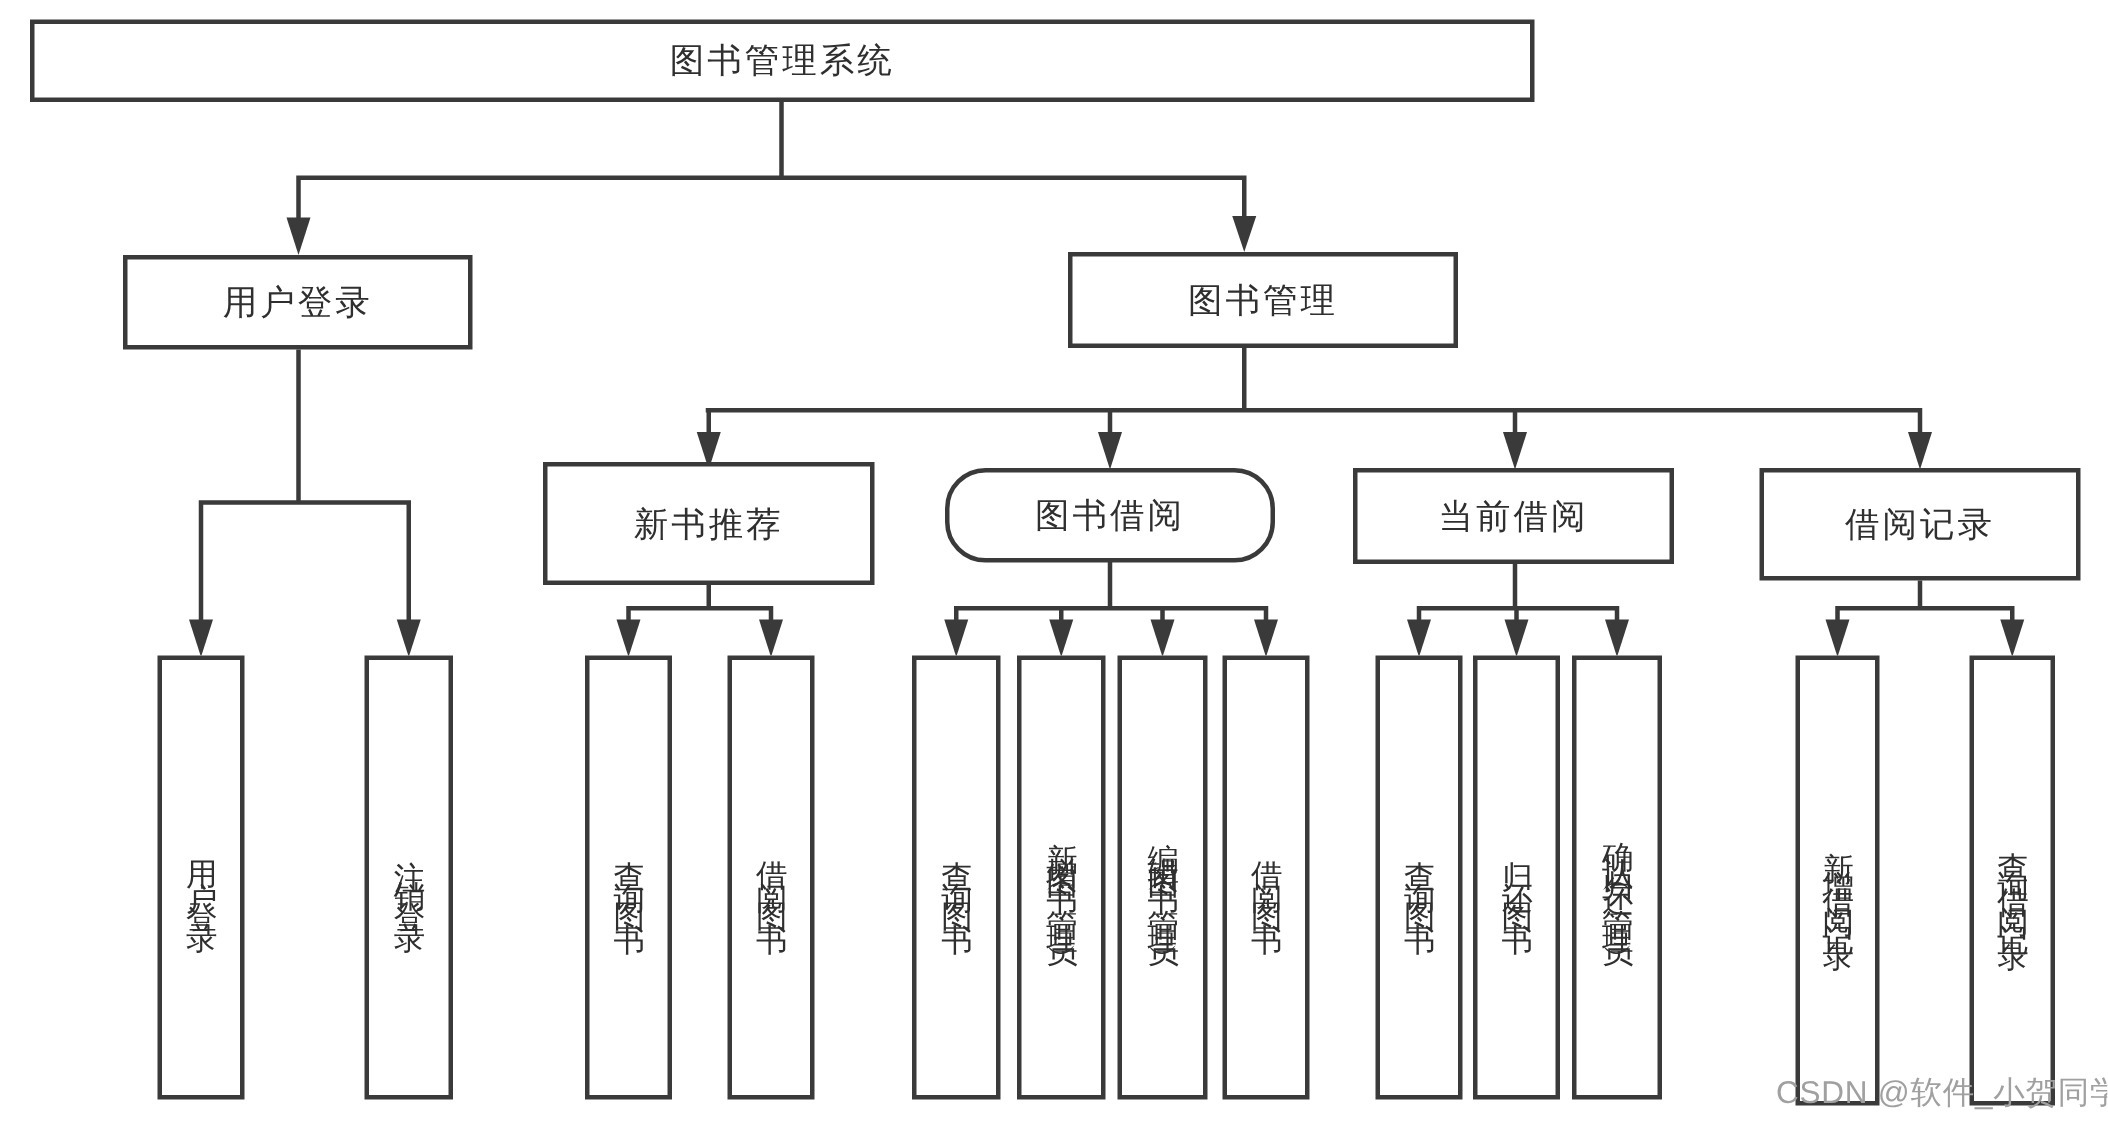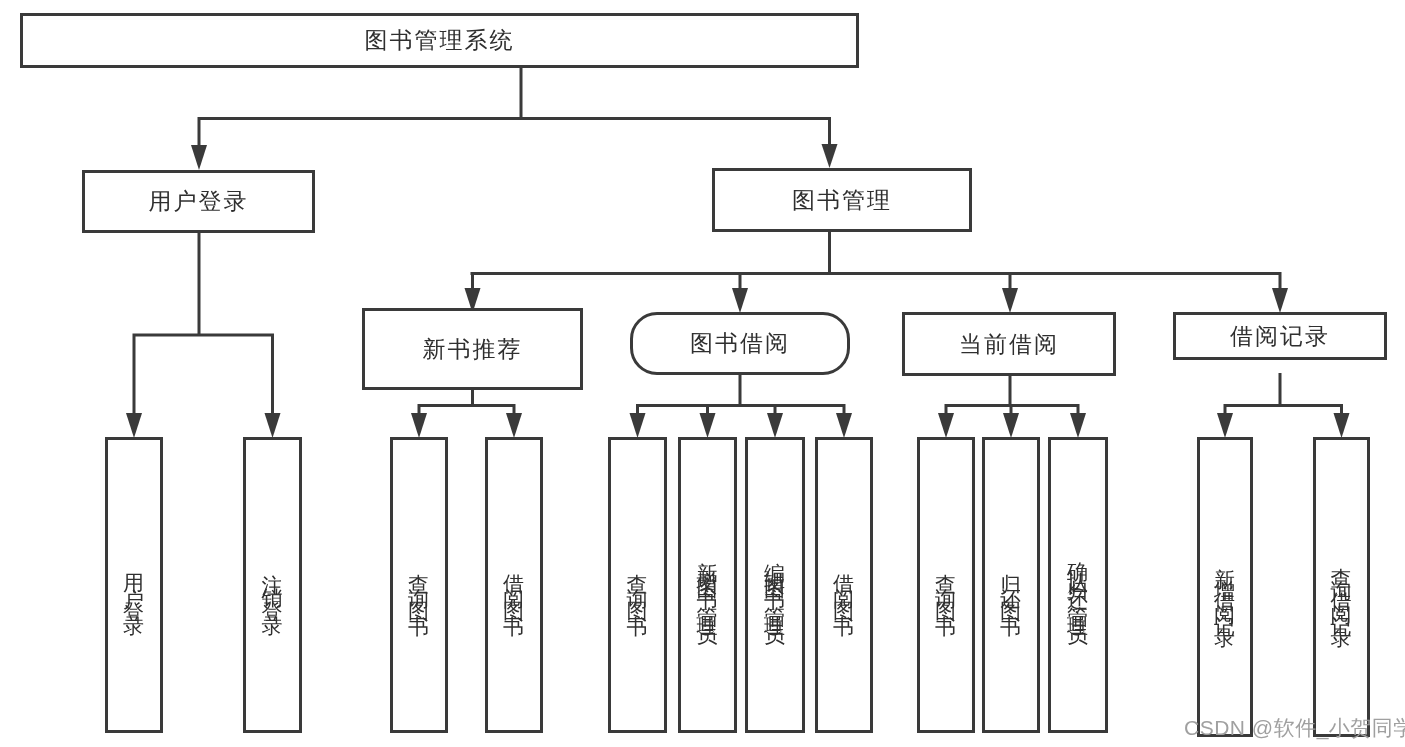--- a/index.html
+++ b/index.html
@@ -97,29 +97,29 @@
       <polygon class="head" points="1070,413 1086,413 1078,438"></polygon>
     </g>
 
     <g>
       <path class="wire" d="M1280 373 V407 M1223.5 405.5 H1343 M1225 404 V418 M1341.5 404 V418"></path>
       <polygon class="head" points="1217,413 1233,413 1225,438"></polygon>
       <polygon class="head" points="1333.5,413 1349.5,413 1341.5,438"></polygon>
     </g>
   </svg>
 
-  <div class="node h-node" style="left:20px;top:13px;width:839px;height:55px;">图书管理系统</div>
+  <div class="node h-node" style="left:20px;top:13px;width:1003px;height:55px;">图书管理系统</div>
 
   <div class="node h-node" style="left:82px;top:170px;width:233px;height:63px;">用户登录</div>
   <div class="node h-node" style="left:712px;top:168px;width:260px;height:64px;">图书管理</div>
 
   <div class="node h-node" style="left:362px;top:308px;width:221px;height:82px;">新书推荐</div>
   <div class="node h-node" style="left:630px;top:312px;width:220px;height:63px;border-radius:27px;">图书借阅</div>
   <div class="node h-node" style="left:902px;top:312px;width:214px;height:64px;">当前借阅</div>
-  <div class="node h-node" style="left:1173px;top:312px;width:214px;height:48px;">借阅记录</div>
+  <div class="node h-node" style="left:1173px;top:312px;width:214px;height:75px;">借阅记录</div>
 
   <div class="node v-node gap-lg" style="left:105px;top:437px;width:58px;height:296px;">用户登录</div>
   <div class="node v-node gap-lg" style="left:243px;top:437px;width:59px;height:296px;">注销登录</div>
 
   <div class="node v-node gap-lg" style="left:390px;top:437px;width:58px;height:296px;">查询图书</div>
   <div class="node v-node gap-lg" style="left:485px;top:437px;width:58px;height:296px;">借阅图书</div>
 
   <div class="node v-node gap-lg" style="left:608px;top:437px;width:59px;height:296px;">查询图书</div>
   <div class="node v-node gap-sm" style="left:678px;top:437px;width:59px;height:296px;">新增图书（管理员）</div>
   <div class="node v-node gap-sm" style="left:745px;top:437px;width:60px;height:296px;">编辑图书（管理员）</div>

